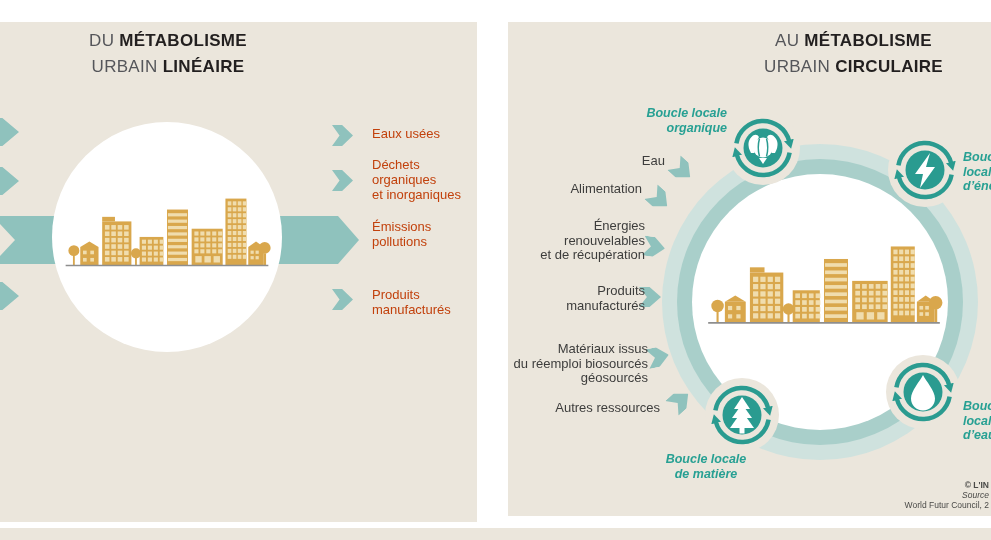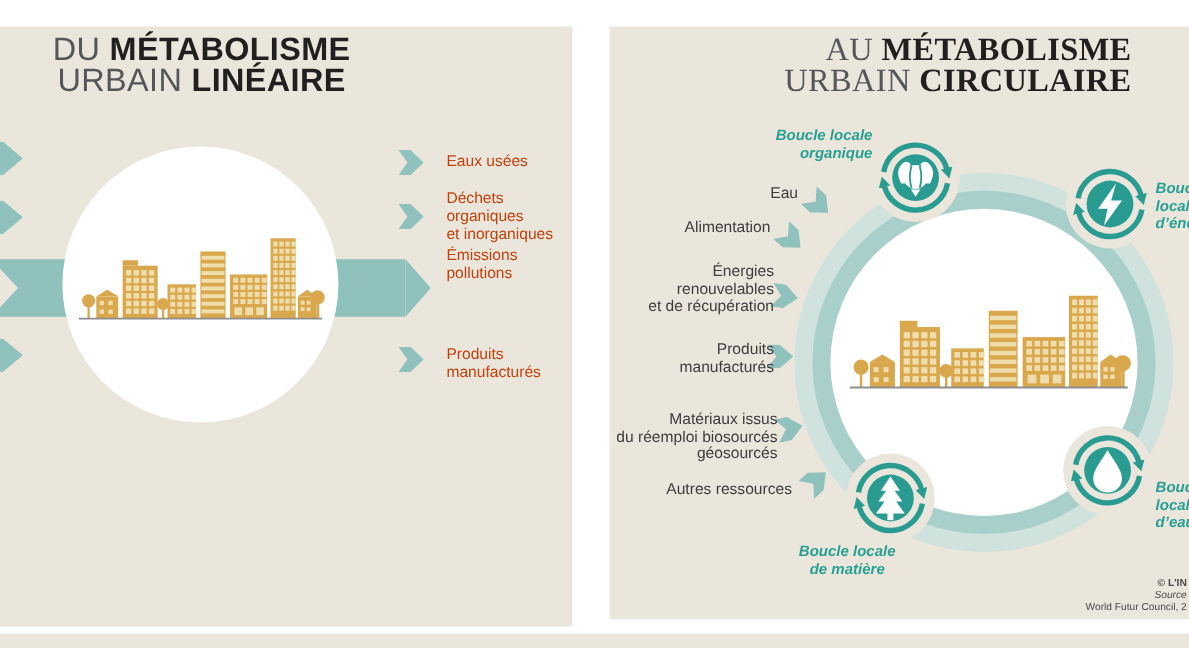--- a/index.html
+++ b/index.html
@@ -2,21 +2,21 @@
 <html><head>
 <meta charset="utf-8">
 <style>
   html,body{margin:0;padding:0;}
   body{width:991px;height:540px;position:relative;overflow:hidden;background:#fff;
        font-family:"Liberation Sans",sans-serif;}
   .panel{position:absolute;background:#ebe6dc;}
   #left-panel{left:0;top:22px;width:477px;height:500px;}
   #right-panel{left:508px;top:22px;width:483px;height:494px;}
   #bottom-band{position:absolute;left:0;top:528px;width:991px;height:12px;background:#ebe6dc;}
-  .title{position:absolute;font-size:27px;line-height:26px;font-weight:bold;color:#221f1f;letter-spacing:.3px;}
+  .title{position:absolute;font-size:17px;line-height:26px;font-weight:bold;color:#221f1f;letter-spacing:.3px;}
   .title .lt{color:#55565a;font-weight:normal;}
   .chev{position:absolute;background:#8fc2bd;
         clip-path:polygon(0 0,48% 0,100% 50%,48% 100%,0 100%,36% 50%);}
   .band{position:absolute;background:#8fc2bd;}
   .tri{position:absolute;background:#8fc2bd;clip-path:polygon(0 0,100% 50%,0 100%);}
   .notch{position:absolute;background:#ebe6dc;clip-path:polygon(0 0,100% 50%,0 100%);}
   .circle{position:absolute;border-radius:50%;}
   .out-label{position:absolute;font-size:13px;line-height:15px;color:#c2410c;white-space:pre-line;}
   .in-label{position:absolute;font-size:13px;line-height:14.5px;color:#3d3d3c;white-space:pre-line;text-align:right;}
   .loop{position:absolute;width:80px;height:80px;}
@@ -202,28 +202,28 @@
   </div>
 
   <div class="chev" style="left:332px;top:103px;width:21px;height:21px;"></div>
   <div class="chev" style="left:332px;top:148px;width:21px;height:21px;"></div>
   <div class="chev" style="left:332px;top:267px;width:21px;height:21px;"></div>
 
   <div class="out-label" style="left:372px;top:104px;">Eaux usées</div>
   <div class="out-label" style="left:372px;top:135px;">Déchets
 organiques
 et inorganiques</div>
-  <div class="out-label" style="left:372px;top:183px;">Émissions
+  <div class="out-label" style="left:372px;top:197px;">Émissions
 pollutions</div>
   <div class="out-label" style="left:372px;top:265px;">Produits
 manufacturés</div>
 </div>
 
 <div id="right-panel" class="panel">
-  <div class="title" style="right:48px;top:6px;text-align:right;font-family:Liberation Serif, serif;">
+  <div class="title" style="right:48px;top:6px;text-align:center;">
     <div><span class="lt">AU</span> <span>MÉTABOLISME</span></div>
     <div><span class="lt">URBAIN</span> <span>CIRCULAIRE</span></div>
   </div>
 
   <div class="circle" style="left:154px;top:122px;width:316px;height:316px;background:#cfe2de;"></div>
   <div class="circle" style="left:169px;top:137px;width:286px;height:286px;background:#a9cfca;"></div>
   <div class="circle" style="left:184px;top:152px;width:256px;height:256px;background:#fff;"></div>
 
   <svg width="240" height="89" viewBox="0 0 460 170" style="position:absolute;left:196px;top:217px;">
       <use href="#city"></use>

